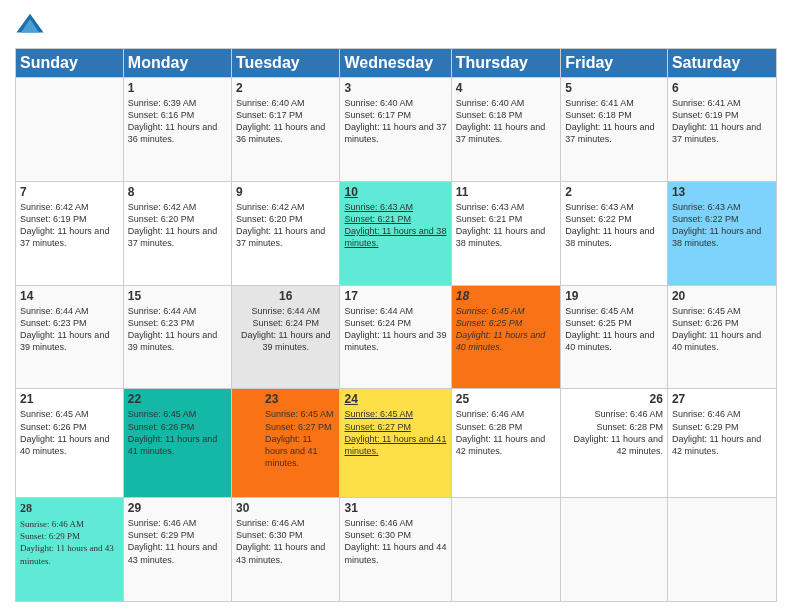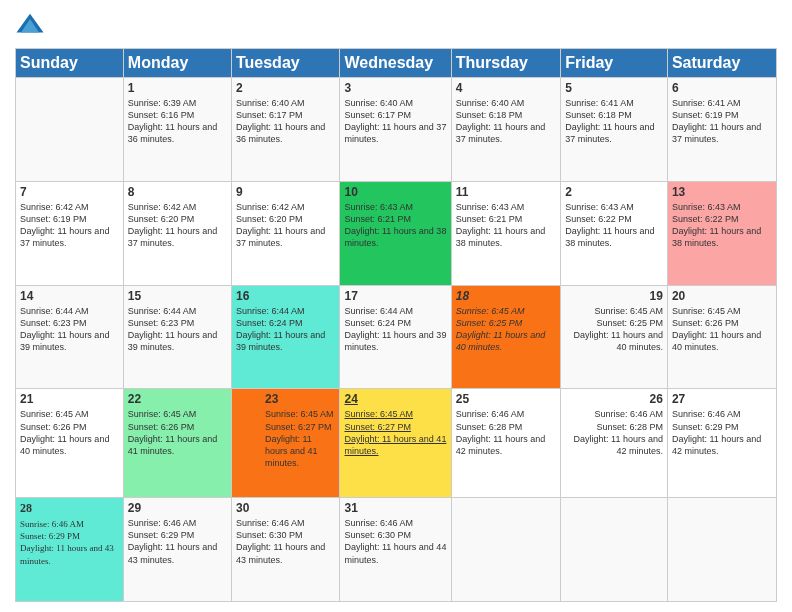--- a/index.html
+++ b/index.html
@@ -173,73 +173,73 @@
             <div class="cell-info">Sunrise: 6:42 AM<br>Sunset: 6:19 PM<br>Daylight: 11 hours and 37 minutes.</div>
           </td>
           <td style="background-color: rgb(255, 255, 255);">
             <span class="day-number">8</span>
             <div class="cell-info">Sunrise: 6:42 AM<br>Sunset: 6:20 PM<br>Daylight: 11 hours and 37 minutes.</div>
           </td>
           <td style="background-color: rgb(255, 255, 255);">
             <span class="day-number">9</span>
             <div class="cell-info">Sunrise: 6:42 AM<br>Sunset: 6:20 PM<br>Daylight: 11 hours and 37 minutes.</div>
           </td>
-          <td style="background-color: #22c55e;">
+          <td style="background-color: #5eead4; text-decoration: underline;">
             <span class="day-number">10</span>
             <div class="cell-info">Sunrise: 6:43 AM<br>Sunset: 6:21 PM<br>Daylight: 11 hours and 38 minutes.</div>
           </td>
           <td style="background-color: rgb(255, 255, 255);">
             <span class="day-number">11</span>
             <div class="cell-info">Sunrise: 6:43 AM<br>Sunset: 6:21 PM<br>Daylight: 11 hours and 38 minutes.</div>
           </td>
           <td style="background-color: rgb(255, 255, 255);">
             <span class="day-number">2</span>
             <div class="cell-info">Sunrise: 6:43 AM<br>Sunset: 6:22 PM<br>Daylight: 11 hours and 38 minutes.</div>
           </td>
-          <td style="background-color: #fca5a5;">
+          <td style="background-color: #7dd3fc;">
             <span class="day-number">13</span>
             <div class="cell-info">Sunrise: 6:43 AM<br>Sunset: 6:22 PM<br>Daylight: 11 hours and 38 minutes.</div>
           </td>
         </tr>
         <tr>
           <td style="background-color: rgb(249, 249, 249);">
             <span class="day-number">14</span>
             <div class="cell-info">Sunrise: 6:44 AM<br>Sunset: 6:23 PM<br>Daylight: 11 hours and 39 minutes.</div>
           </td>
           <td style="background-color: rgb(249, 249, 249);">
             <span class="day-number">15</span>
             <div class="cell-info">Sunrise: 6:44 AM<br>Sunset: 6:23 PM<br>Daylight: 11 hours and 39 minutes.</div>
           </td>
-          <td style="background-color: #5eead4;">
+          <td style="background-color: #e5e5e5; text-align: center;">
             <span class="day-number">16</span>
             <div class="cell-info">Sunrise: 6:44 AM<br>Sunset: 6:24 PM<br>Daylight: 11 hours and 39 minutes.</div>
           </td>
           <td style="background-color: rgb(249, 249, 249);">
             <span class="day-number">17</span>
             <div class="cell-info">Sunrise: 6:44 AM<br>Sunset: 6:24 PM<br>Daylight: 11 hours and 39 minutes.</div>
           </td>
           <td style="background-color: #f97316; font-style: italic;">
             <span class="day-number">18</span>
             <div class="cell-info">Sunrise: 6:45 AM<br>Sunset: 6:25 PM<br>Daylight: 11 hours and 40 minutes.</div>
           </td>
-          <td style="background-color: rgb(249, 249, 249); text-align: right;">
+          <td style="background-color: rgb(249, 249, 249);">
             <span class="day-number">19</span>
             <div class="cell-info">Sunrise: 6:45 AM<br>Sunset: 6:25 PM<br>Daylight: 11 hours and 40 minutes.</div>
           </td>
           <td style="background-color: rgb(249, 249, 249);">
             <span class="day-number">20</span>
             <div class="cell-info">Sunrise: 6:45 AM<br>Sunset: 6:26 PM<br>Daylight: 11 hours and 40 minutes.</div>
           </td>
         </tr>
         <tr>
           <td style="background-color: rgb(255, 255, 255);">
             <span class="day-number">21</span>
             <div class="cell-info">Sunrise: 6:45 AM<br>Sunset: 6:26 PM<br>Daylight: 11 hours and 40 minutes.</div>
           </td>
-          <td style="background-color: #86efac;">
+          <td style="background-color: #14b8a6;">
             <span class="day-number">22</span>
             <div class="cell-info">Sunrise: 6:45 AM<br>Sunset: 6:26 PM<br>Daylight: 11 hours and 41 minutes.</div>
           </td>
           <td style="background-color: #f97316; padding-left: 33px;">
             <span class="day-number">23</span>
             <div class="cell-info">Sunrise: 6:45 AM<br>Sunset: 6:27 PM<br>Daylight: 11 hours and 41 minutes.</div>
           </td>
           <td style="background-color: #fde047; text-decoration: underline;">
             <span class="day-number">24</span>
             <div class="cell-info">Sunrise: 6:45 AM<br>Sunset: 6:27 PM<br>Daylight: 11 hours and 41 minutes.</div>

